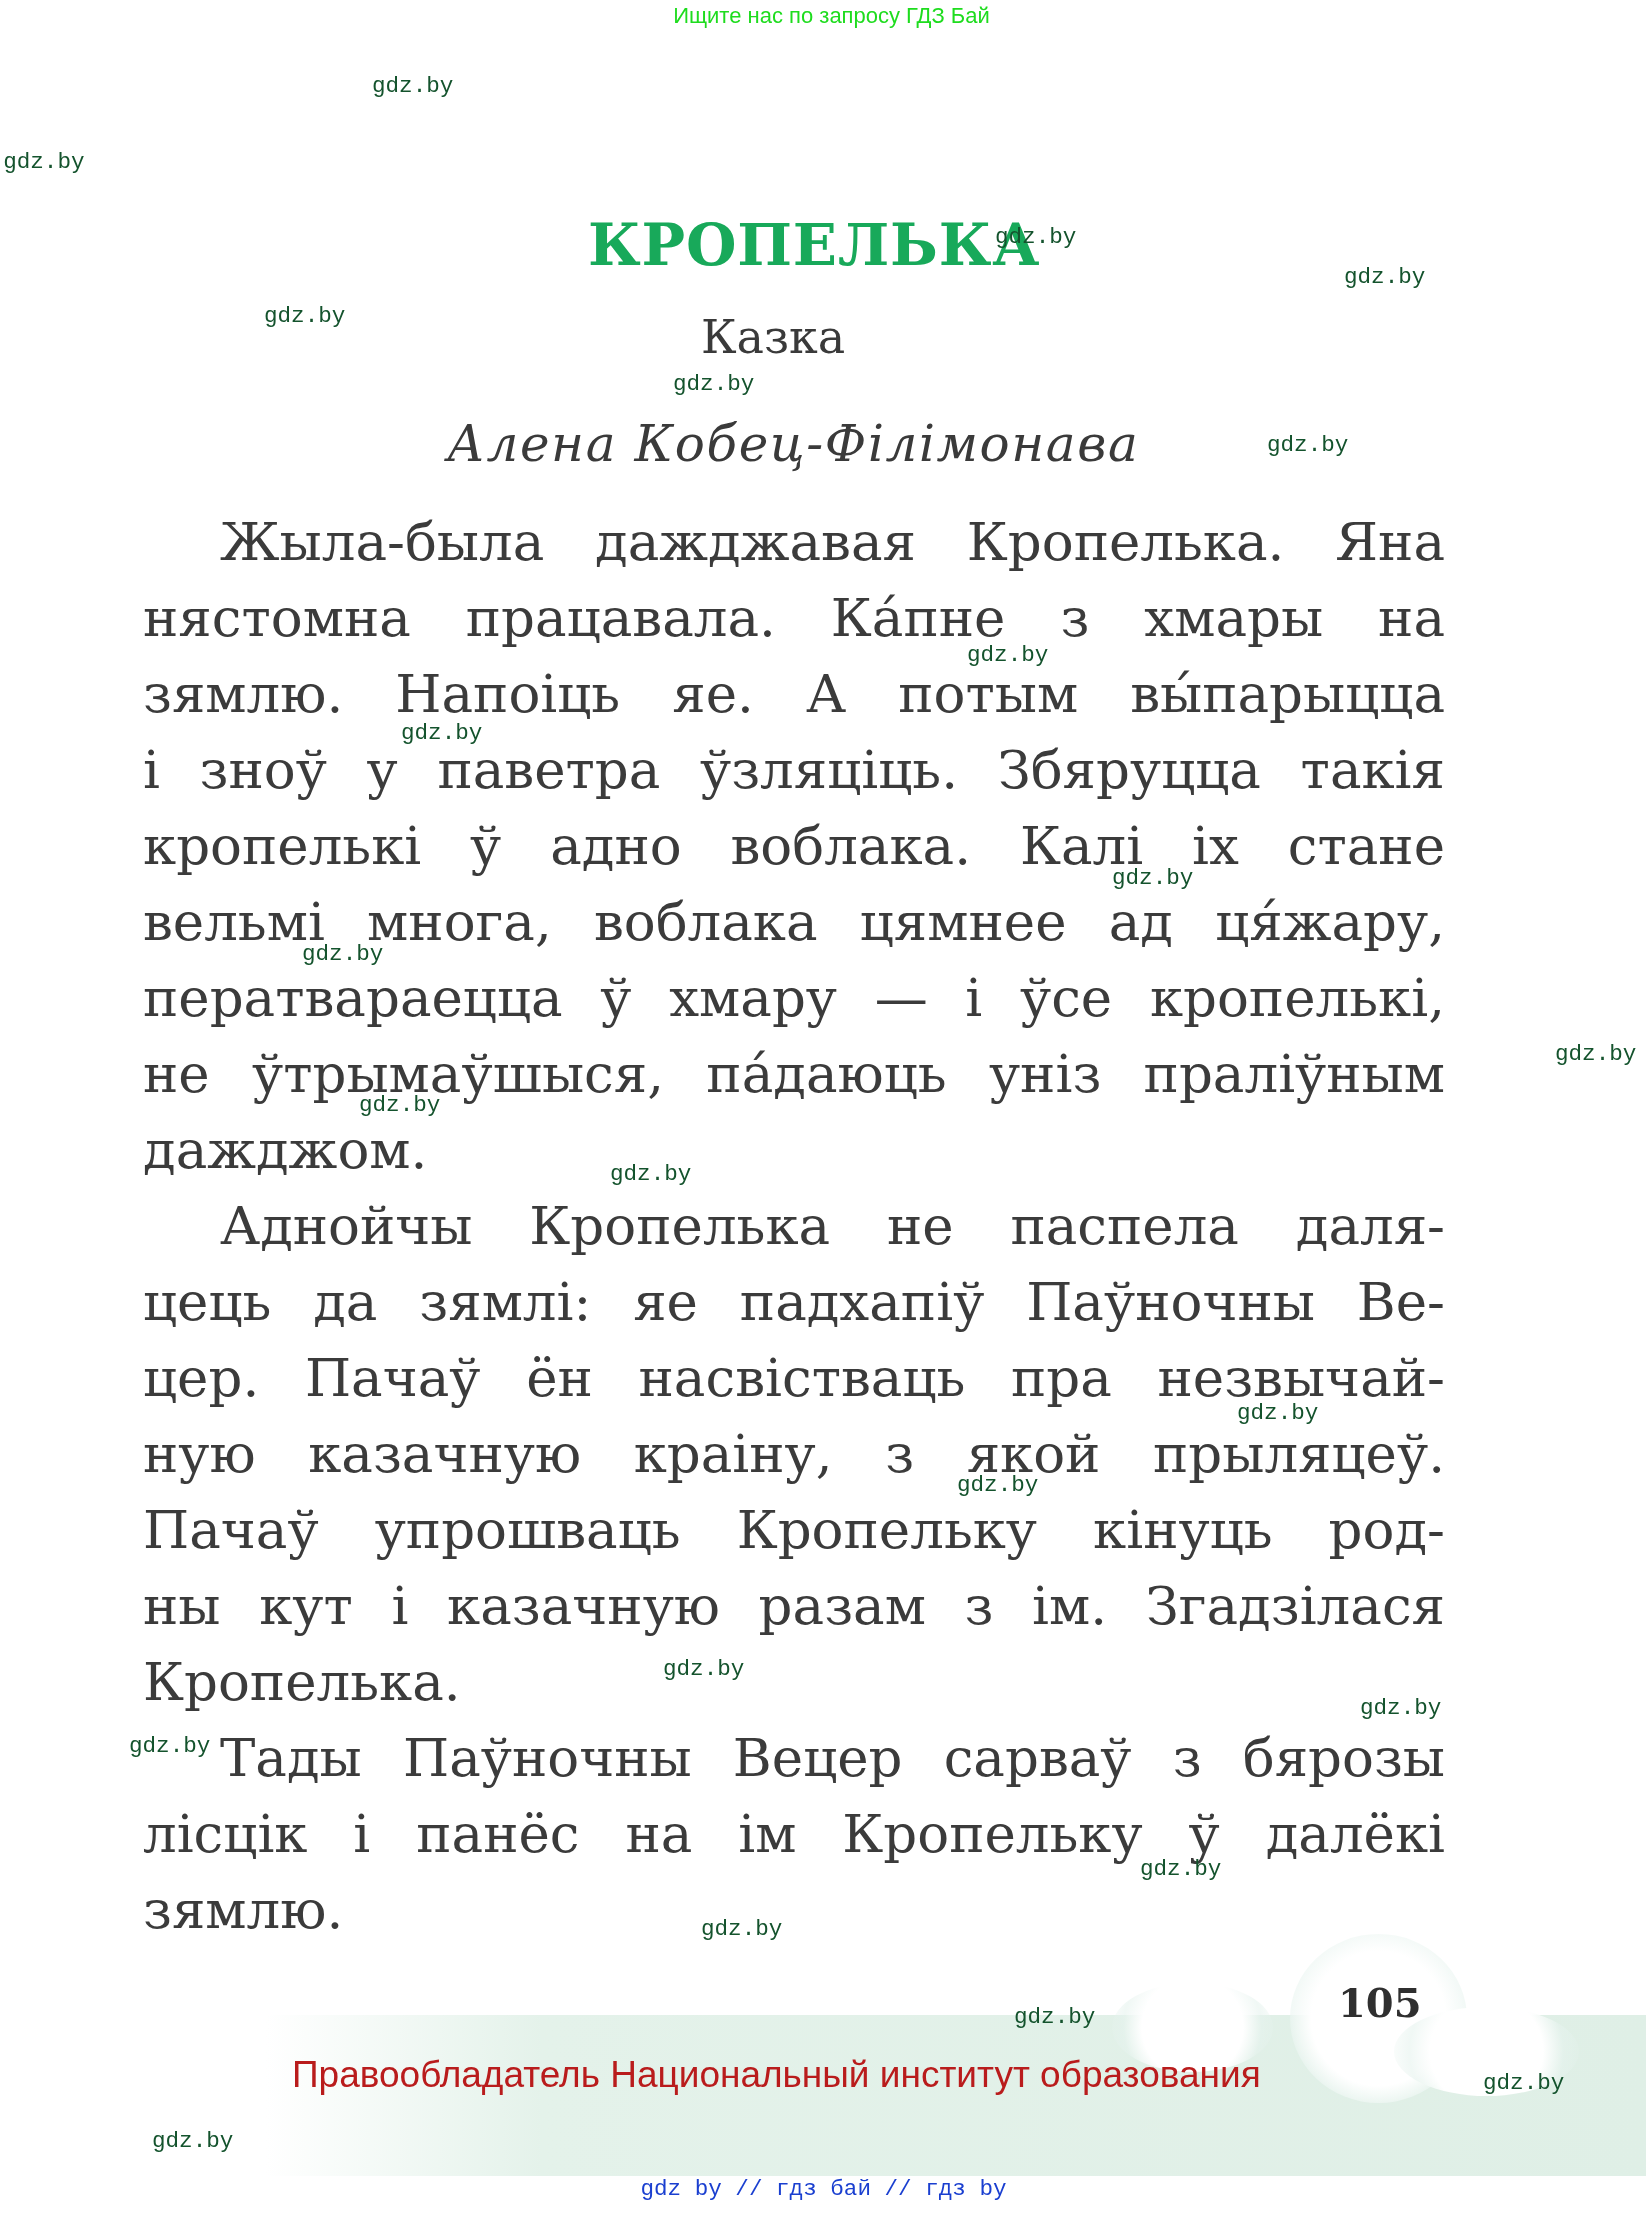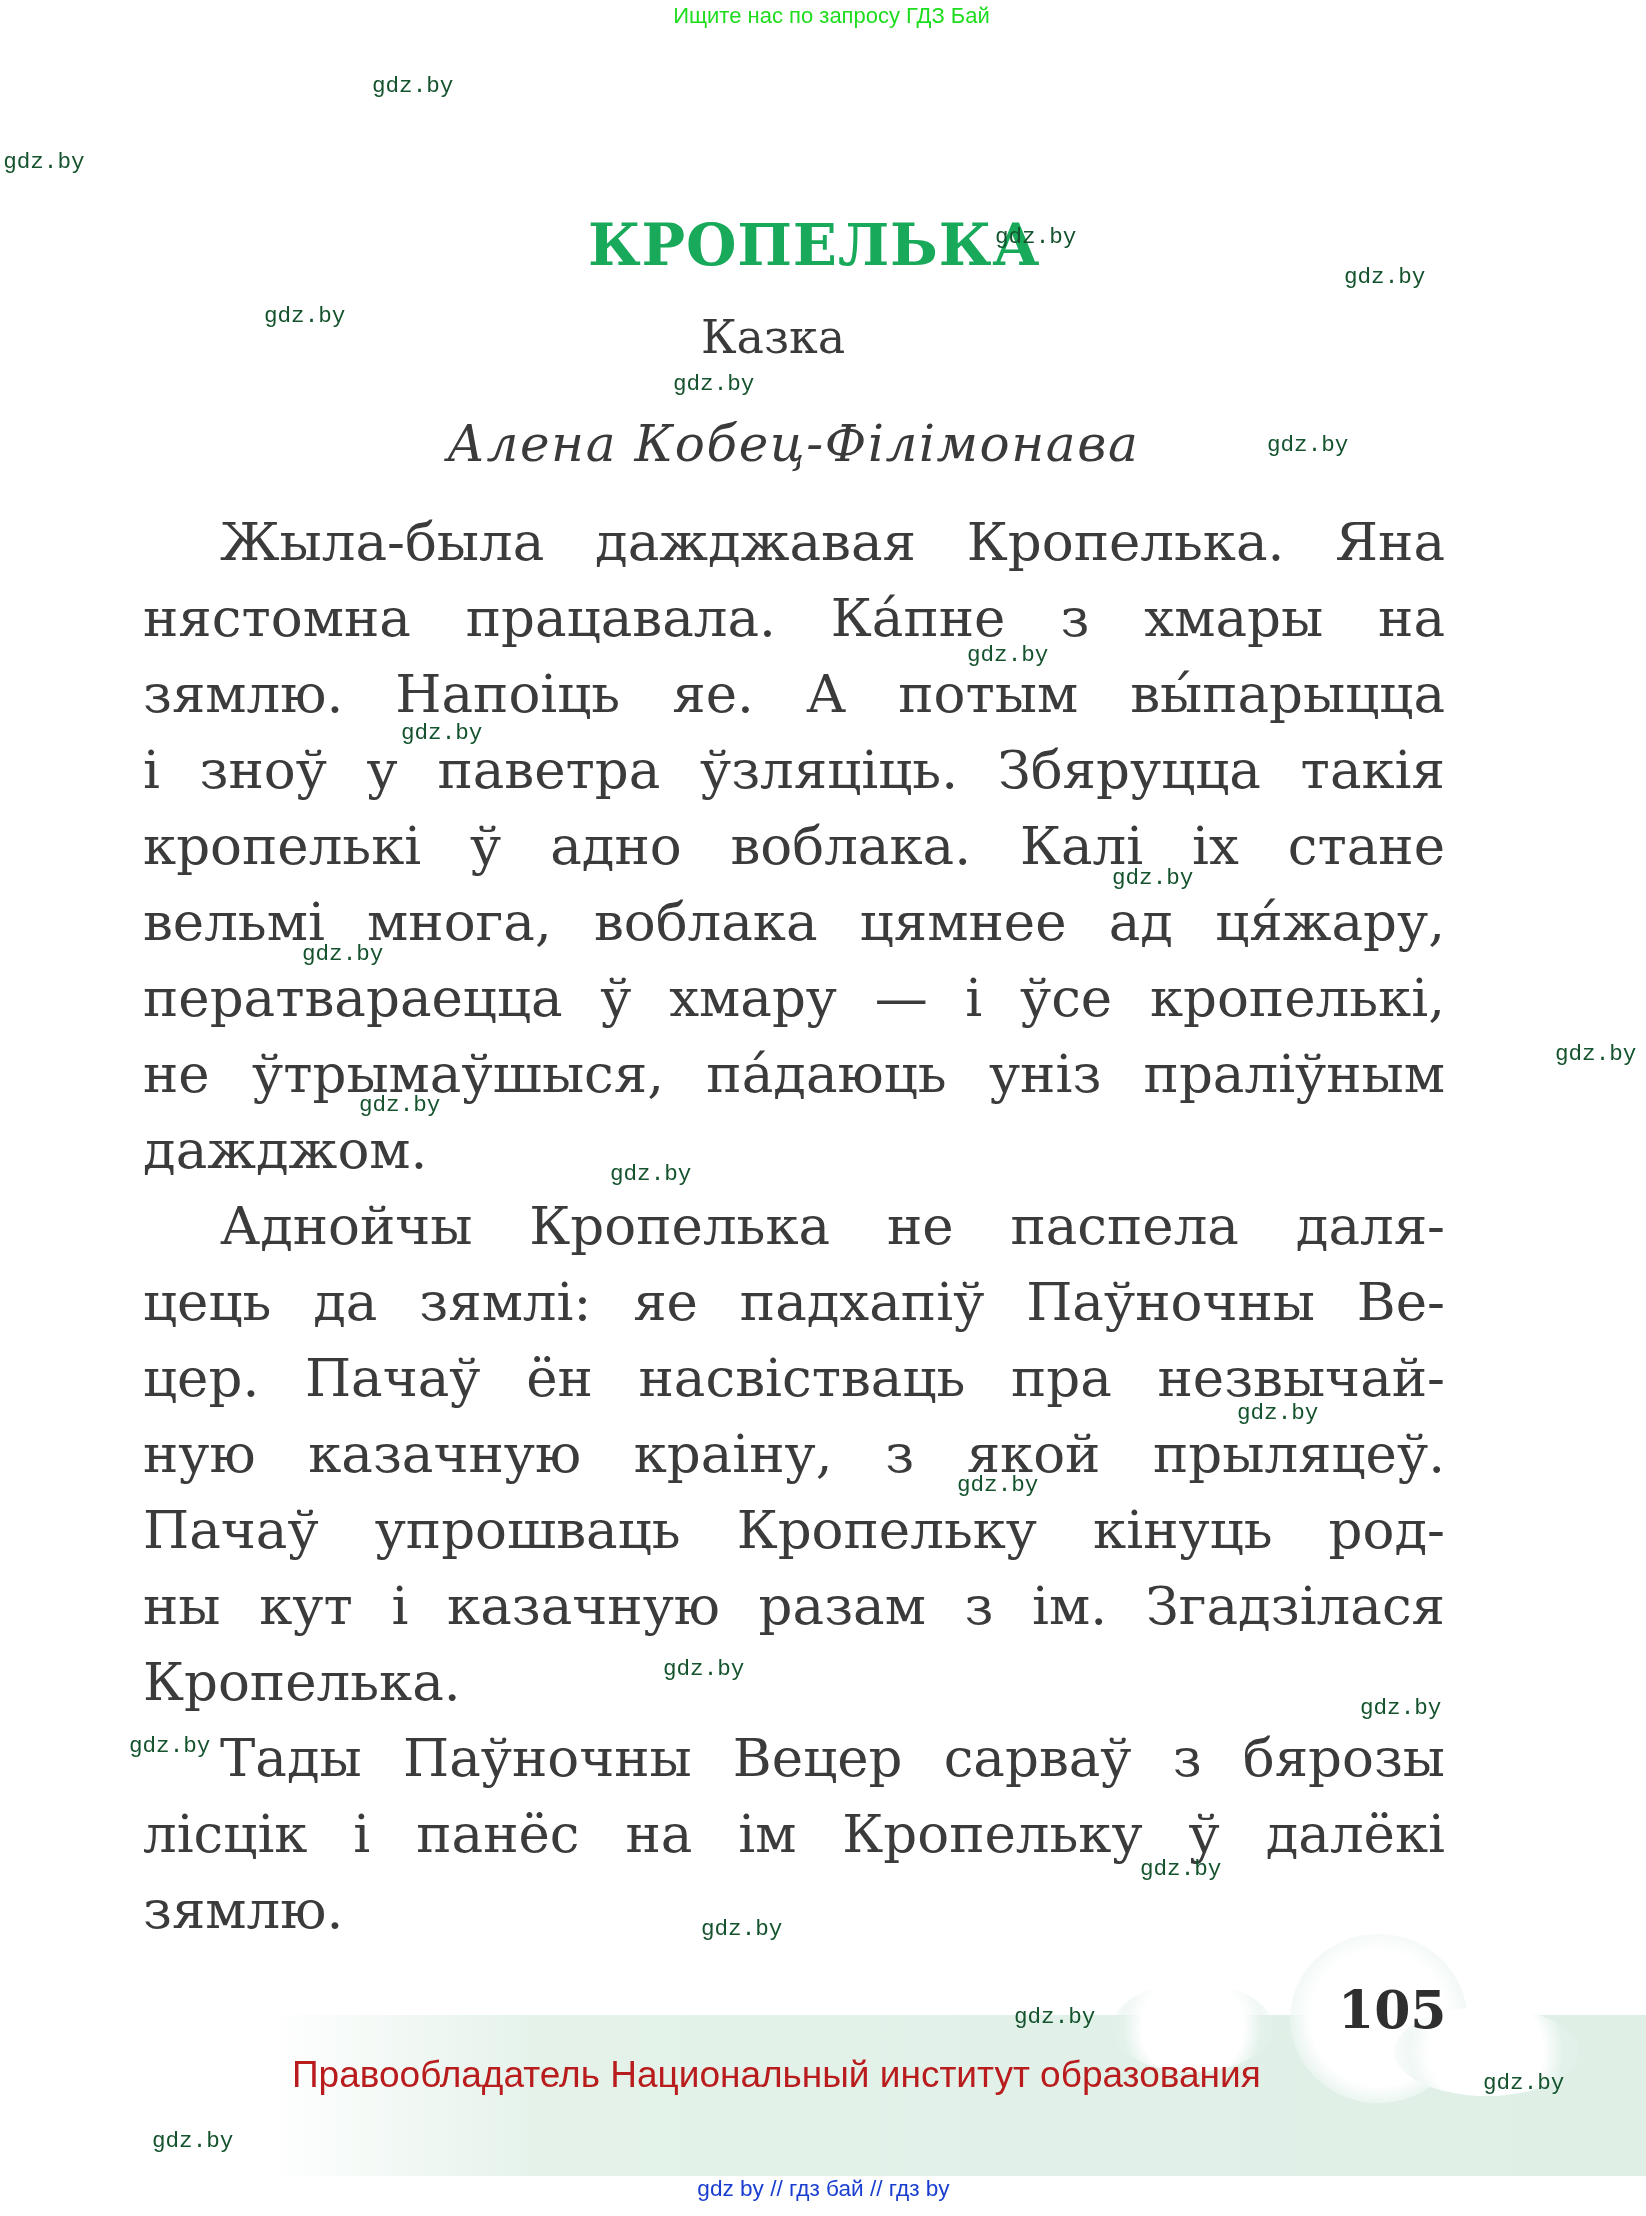--- a/index.html
+++ b/index.html
@@ -8,23 +8,23 @@
     .wm { position:absolute; font-family:Liberation Mono, monospace; font-size:22.6px; color:#14532d; white-space:nowrap; }
     .title { position:absolute; top:211px; left:588px; font-family:"DejaVu Serif", serif; font-weight:bold; font-size:58px; color:#18a95a; letter-spacing:0.8px; }
     .subtitle { position:absolute; top:310px; left:701px; font-size:46px; color:#3a3a3a; }
     .author { position:absolute; top:415px; left:447px; font-style:italic; font-size:50px; color:#3a3a3a; letter-spacing:1.6px; }
     .body-text { position:absolute; left:143px; width:1302px; top:504px; font-size:53px; line-height:76px; color:#3b3b3b; }
     .line { display:block; white-space:nowrap; text-align:justify; text-align-last:justify; }
     .line.last { text-align-last:left; }
     .line.indent { padding-left:77px; }
     .footer-band { position:absolute; left:266px; top:2015px; width:1381px; height:161px; background:linear-gradient(to right, rgba(255,255,255,1) 0%, #e4f2ea 20%, #dfefe6 100%); }
     .cloud { position:absolute; border-radius:50%; background:radial-gradient(circle, #ffffff 55%, rgba(230,243,238,0.6) 75%, rgba(255,255,255,0) 100%); }
-    .page-number { position:absolute; top:1979px; left:1338px; font-size:52px; font-weight:bold; color:#2f2f2f; }
+    .page-number { position:absolute; top:1979px; left:1338px; font-size:40px; font-weight:bold; color:#2f2f2f; }
     .rights { position:absolute; top:2054px; left:292px; font-family:"Liberation Sans", sans-serif; font-size:37px; color:#b91c1c; white-space:nowrap; }
-    .bottom-links { position:absolute; top:2176px; left:0; width:1647px; text-align:center; font-family:Liberation Sans, sans-serif; font-size:22.6px; color:#1a3fd0; }
+    .bottom-links { position:absolute; top:2176px; left:0; width:1647px; text-align:center; font-family:Liberation Mono, monospace; font-size:22.6px; color:#1a3fd0; }
   </style>
 </head>
 <body>
 
 <div class="top-banner">Ищите нас по запросу ГДЗ Бай</div>
 
 <div class="footer-band"></div>
 <div class="cloud" style="left:1290px; top:1934px; width:177px; height:169px;"></div>
 <div class="cloud" style="left:1394px; top:2007px; width:185px; height:89px;"></div>
 <div class="cloud" style="left:1112px; top:1983px; width:161px; height:89px;"></div>

